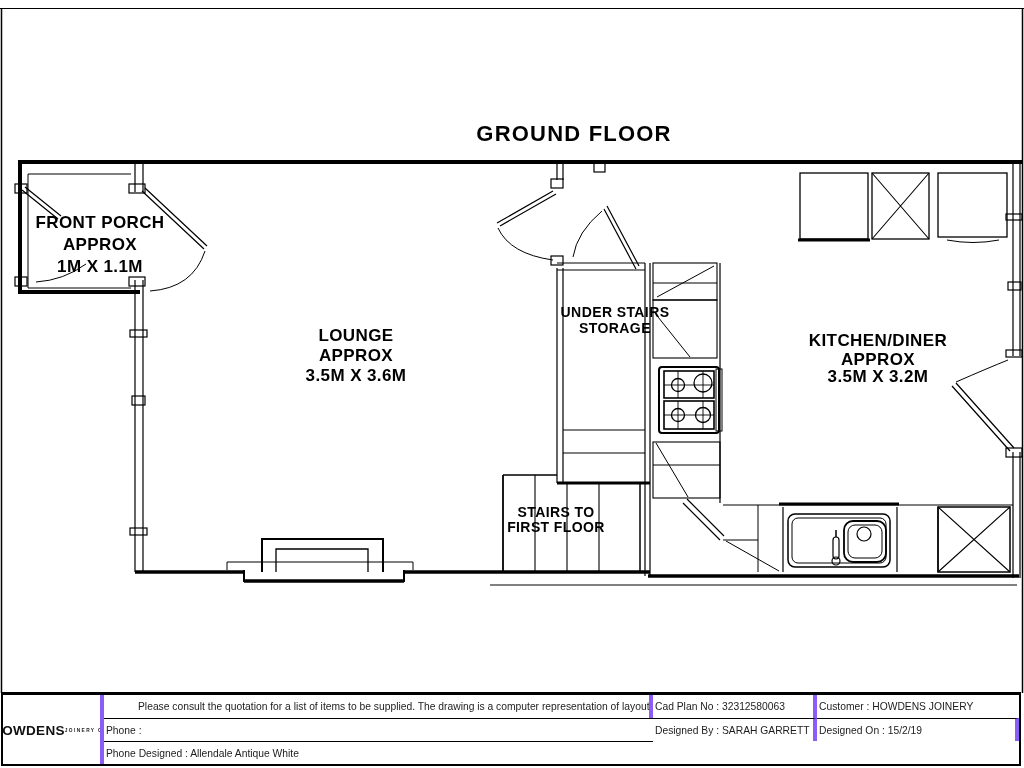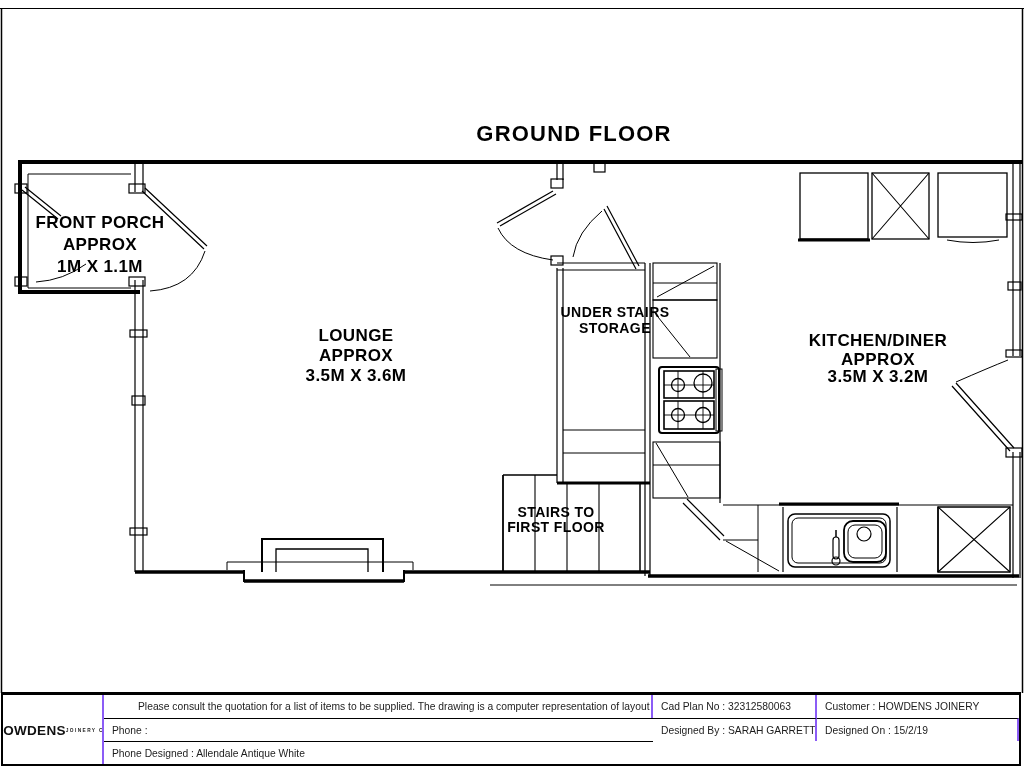--- a/index.html
+++ b/index.html
@@ -8,27 +8,27 @@
   .plan-svg{position:absolute;left:0;top:0;z-index:1}
   .plan-svg line,.plan-svg path,.plan-svg rect,.plan-svg circle{stroke:#000;fill:none}
   .post{fill:#fff;stroke:#000;stroke-width:1.2}
   .lbl{font-family:"Liberation Sans",sans-serif;font-weight:bold;fill:#000;text-anchor:middle;stroke:none}
   .t17{font-size:17px;letter-spacing:.4px}
   .t14{font-size:14px;letter-spacing:.4px}
   .title-t{font-size:22px;letter-spacing:1.2px}
   .footer{position:absolute;left:1px;top:692px;width:1020px;height:74px;background:#fff;
           display:grid;grid-template-columns:101px 549px 164px 1fr;grid-template-rows:1fr 1fr 1fr;
           border:2px solid #000;border-top:3px solid #000;box-sizing:border-box;z-index:2}
-  .fcell{display:flex;align-items:center;border-right:2px solid #8b5cf6;border-top:1.5px solid #000;
+  .fcell{display:flex;align-items:center;border-right:4px solid #8b5cf6;border-top:1.5px solid #000;
          font-size:10.3px;color:#1c1c1c;white-space:nowrap;overflow:hidden}
   .r1{border-top:none}
   .last{border-right:none}
   .logo-cell{grid-row:1/4;grid-column:1;flex-direction:row;justify-content:center;border-top:none}
   .disc{padding-left:34px}
-  .pcol,.ccol{padding-left:8px}
+  .pcol,.ccol{padding-left:2px}
   .brand{font-weight:bold;font-size:13.5px;letter-spacing:.3px;color:#111;margin-top:2px}
   .brand-sub{font-weight:bold;font-size:4.8px;letter-spacing:1.4px;color:#222;margin-top:1px}
 </style>
 </head>
 <body>
 
 <svg class="plan-svg" width="1024" height="768" viewBox="0 0 1024 768">
 
   <g>
     <line x1="0" y1="8.5" x2="1024" y2="8.5" stroke="#c9c9c9" stroke-width="1"></line>

